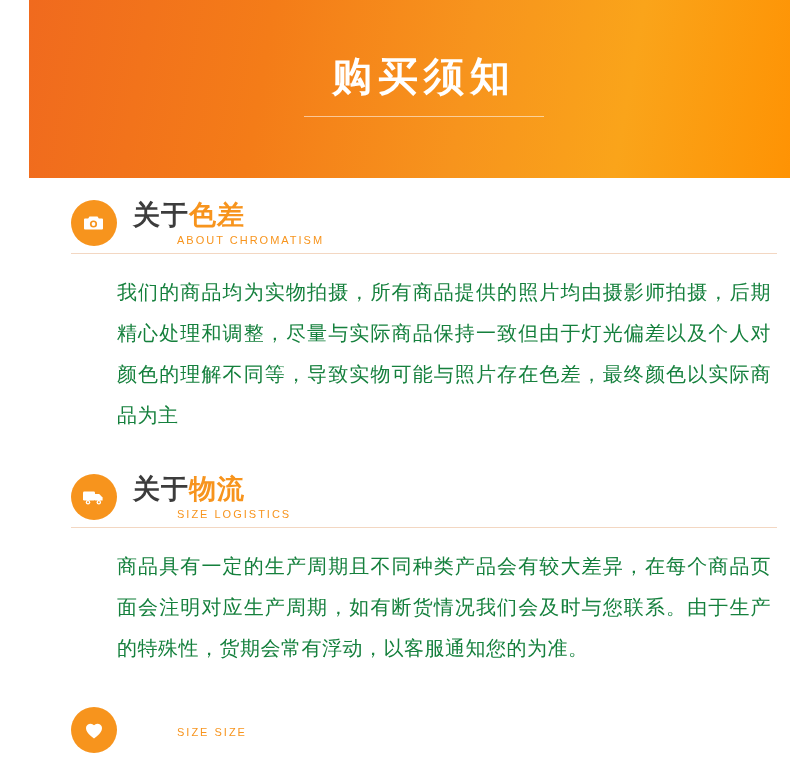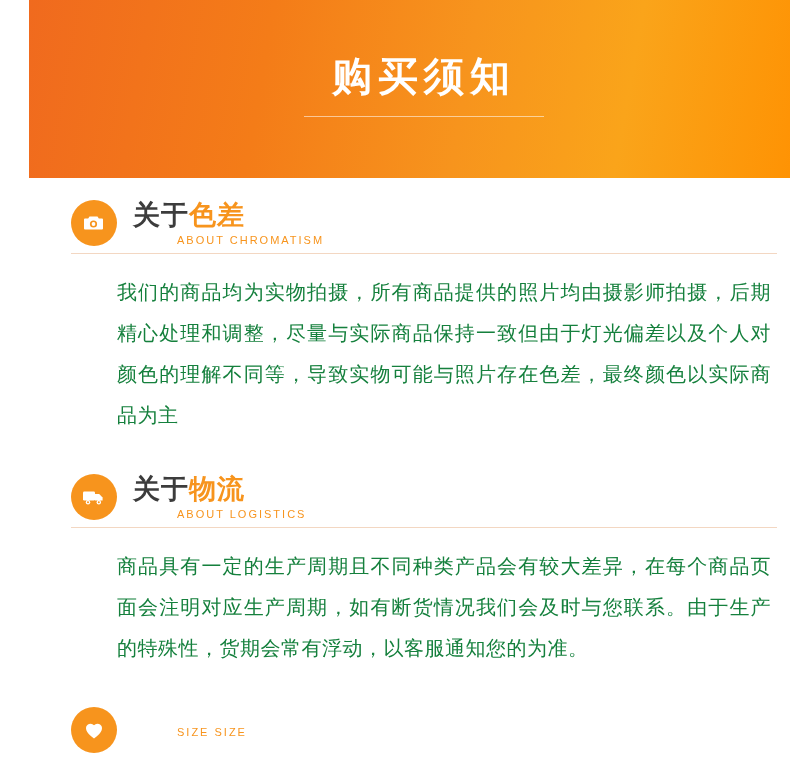--- a/index.html
+++ b/index.html
@@ -172,21 +172,21 @@
             <circle cx="7" cy="17.3" r="2.2" fill="#ffffff"></circle>
             <circle cx="7" cy="17.3" r="1" fill="#f7941d"></circle>
             <circle cx="17.8" cy="17.3" r="2.2" fill="#ffffff"></circle>
             <circle cx="17.8" cy="17.3" r="1" fill="#f7941d"></circle>
           </svg>
         </div>
         <div class="head-text">
           <div class="head-cn">
             <span>关于</span><span class="hl">物流</span>
           </div>
-          <div class="head-en">ABOUT LOGISTICS</div>
+          <div class="head-en">SIZE LOGISTICS</div>
         </div>
       </div>
       <div class="sec-body">商品具有一定的生产周期且不同种类产品会有较大差异，在每个商品页面会注明对应生产周期，如有断货情况我们会及时与您联系。由于生产的特殊性，货期会常有浮动，以客服通知您的为准。</div>
     </div>
 
     <div class="section" id="sec-size">
       <div class="sec-head">
         <div class="circle">
           <svg width="24" height="22" viewBox="0 0 24 22" fill="none">
             <path d="M12 19.5s-8-5-8-10.2A4.6 4.6 0 0 1 12 6.2a4.6 4.6 0 0 1 8 3.1C20 14.5 12 19.5 12 19.5z" fill="#ffffff"></path>

